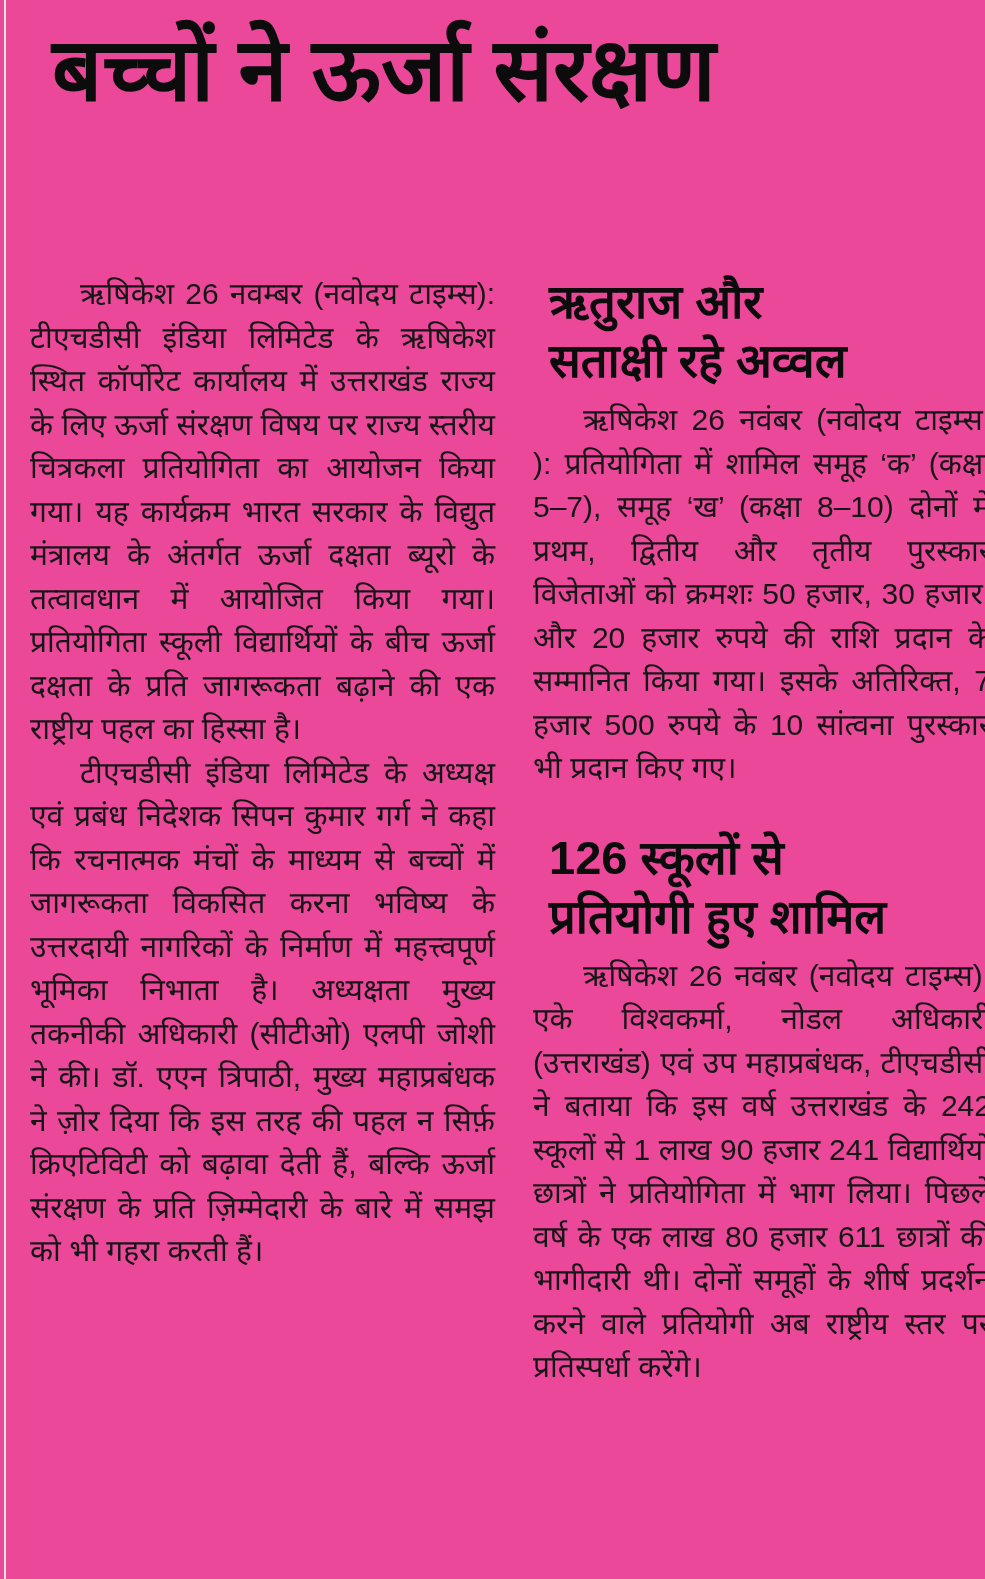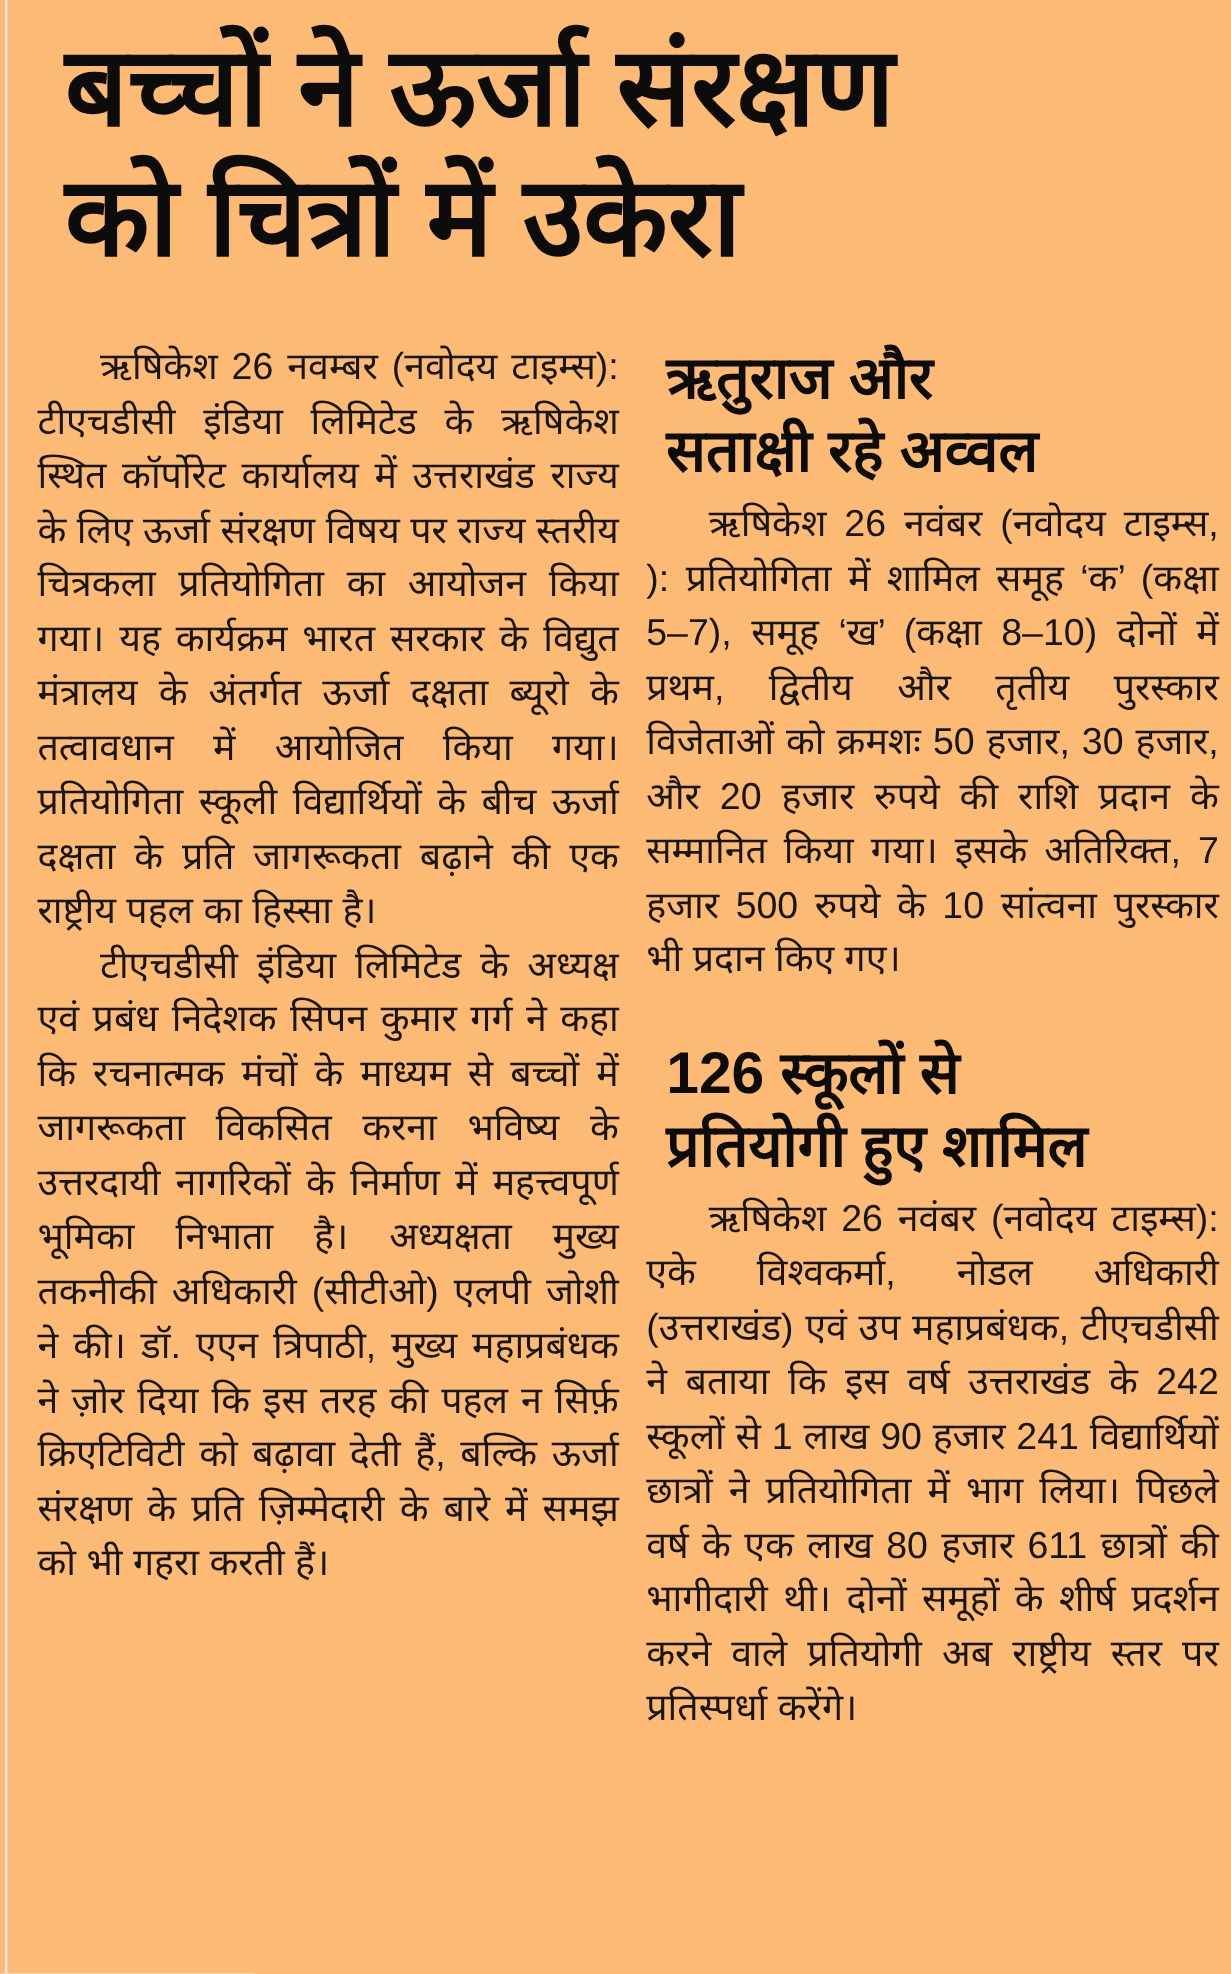--- a/index.html
+++ b/index.html
@@ -4,21 +4,21 @@
 <style>
   html, body {
     margin: 0;
     padding: 0;
     background: #ffffff;
   }
   .page {
     position: relative;
     width: 985px;
     height: 1579px;
-    background: #fdba74;
+    background: #ec4899;
     color: #131313;
     font-family: "Liberation Sans", "DejaVu Sans", sans-serif;
     overflow: hidden;
     box-sizing: border-box;
     padding-left: 36px;
   }
   .edge-line {
     position: absolute;
     left: 4px;
     top: 0;
@@ -41,21 +41,21 @@
   .headline .hl-line {
     display: block;
     white-space: nowrap;
   }
   .columns {
     position: absolute;
     top: 272px;
     left: 30px;
     width: 945px;
     display: flex;
-    gap: 22px;
+    gap: 38px;
   }
   .col-left {
     width: 465px;
     flex: 0 0 465px;
   }
   .col-right {
     width: 458px;
     flex: 0 0 458px;
   }
   .body-text {
@@ -86,21 +86,20 @@
 </style>
 </head>
 <body>
 
 <div class="page">
 
   <div class="edge-line"></div>
 
   <h1 class="headline">
     <span class="hl-line">बच्चों ने ऊर्जा संरक्षण</span>
-    <span class="hl-line">को चित्रों में उकेरा</span>
   </h1>
 
   <div class="columns">
 
     <div class="col-left">
       <p class="body-text indent">ऋषिकेश 26 नवम्बर (नवोदय टाइम्स): टीएचडीसी इंडिया लिमिटेड के ऋषिकेश स्थित कॉर्पोरेट कार्यालय में उत्तराखंड राज्य के लिए ऊर्जा संरक्षण विषय पर राज्य स्तरीय चित्रकला प्रतियोगिता का आयोजन किया गया। यह कार्यक्रम भारत सरकार के विद्युत मंत्रालय के अंतर्गत ऊर्जा दक्षता ब्यूरो के तत्वावधान में आयोजित किया गया। प्रतियोगिता स्कूली विद्यार्थियों के बीच ऊर्जा दक्षता के प्रति जागरूकता बढ़ाने की एक राष्ट्रीय पहल का हिस्सा है।</p>
       <p class="body-text indent">टीएचडीसी इंडिया लिमिटेड के अध्यक्ष एवं प्रबंध निदेशक सिपन कुमार गर्ग ने कहा कि रचनात्मक मंचों के माध्यम से बच्चों में जागरूकता विकसित करना भविष्य के उत्तरदायी नागरिकों के निर्माण में महत्त्वपूर्ण भूमिका निभाता है। अध्यक्षता मुख्य तकनीकी अधिकारी (सीटीओ) एलपी जोशी ने की। डॉ. एएन त्रिपाठी, मुख्य महाप्रबंधक ने ज़ोर दिया कि इस तरह की पहल न सिर्फ़ क्रिएटिविटी को बढ़ावा देती हैं, बल्कि ऊर्जा संरक्षण के प्रति ज़िम्मेदारी के बारे में समझ को भी गहरा करती हैं।</p>
     </div>
 
     <div class="col-right">

